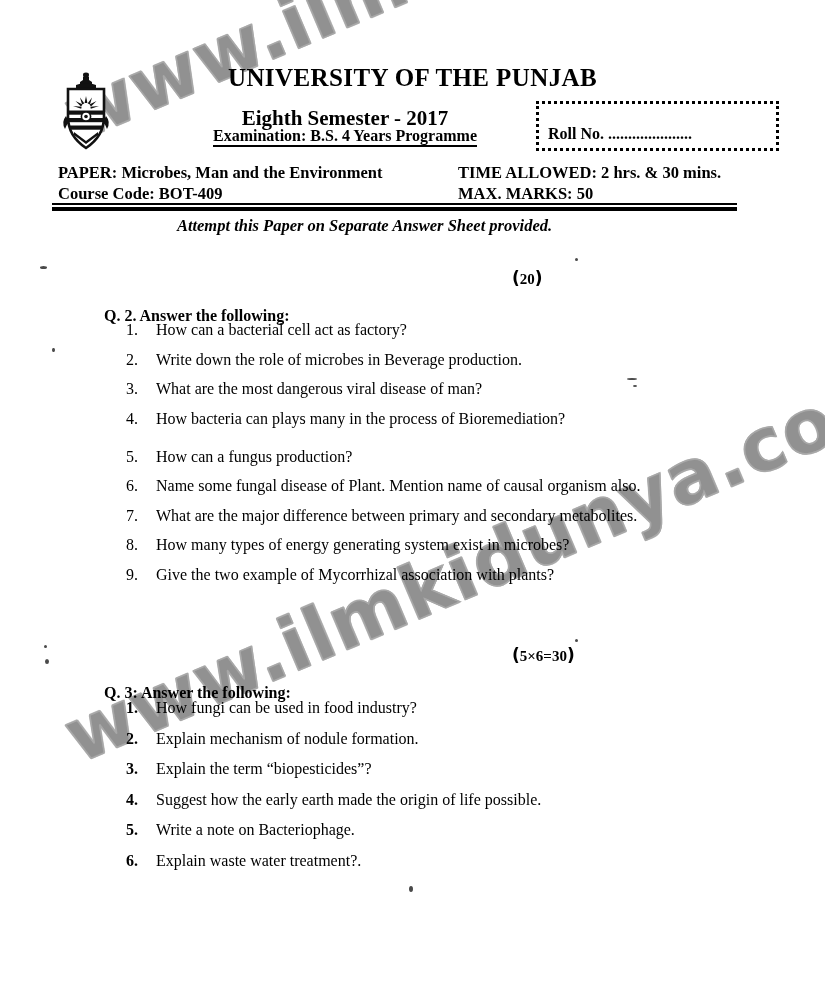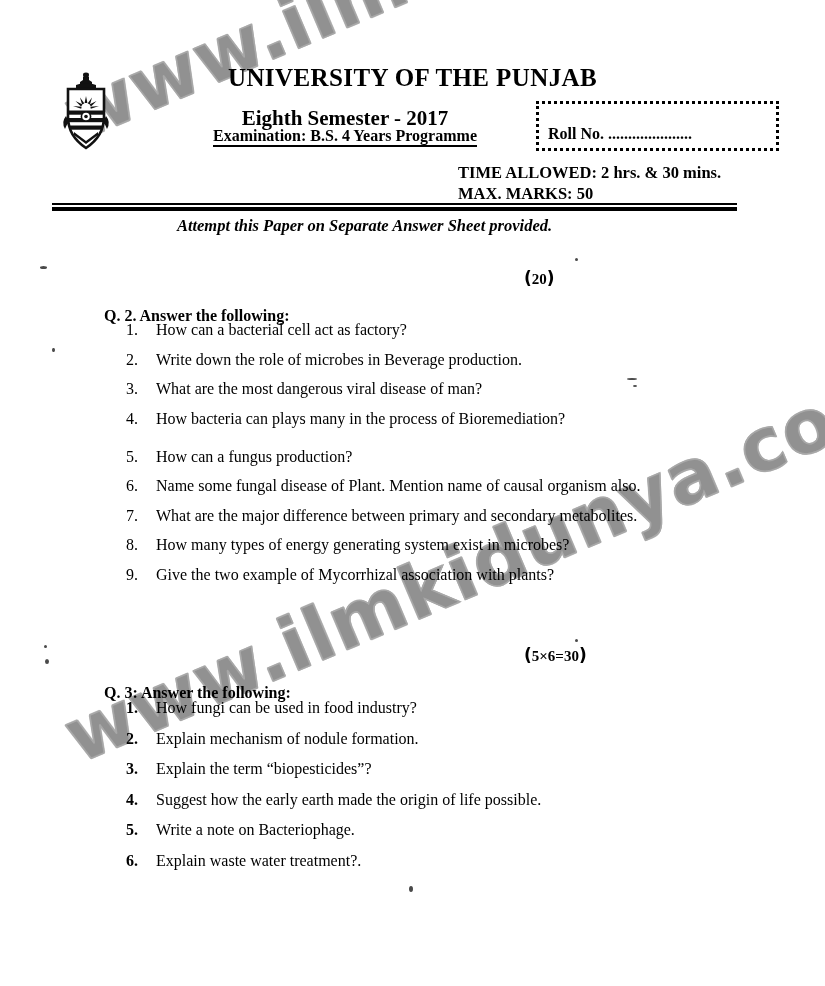--- a/index.html
+++ b/index.html
@@ -202,21 +202,20 @@
   }
   .q-head.q2 { left: 104px; top: 268px; }
   .q-head.q3 { left: 104px; top: 645px; }
 
   .q-marks {
     position: absolute;
     font-size: 15px;
     font-weight: 700;
     white-space: nowrap;
     font-family: "Liberation Serif", "DejaVu Serif", serif;
-    margin-left: 12px;
   }
   .q-marks.m2 { left: 512px; top: 268px; }
   .q-marks.m3 { left: 512px; top: 645px; }
   .paren { font-family: "DejaVu Sans", sans-serif; font-size: 17px; }
 
   .q-list {
     position: absolute;
     margin: 0;
     padding: 0;
     list-style: none;
@@ -298,20 +297,22 @@
 
     <div class="sem-line">Eighth Semester - 2017</div>
 
     <div class="exam-line">
       <span>Examination: B.S. 4 Years Programme</span>
     </div>
 
     <div class="rollno-box"></div>
     <div class="rollno-text">Roll No. .....................</div>
 
+    <div class="paper-line">PAPER: Microbes, Man and the Environment</div>
+    <div class="course-line">Course Code: BOT-409</div>
     <div class="time-line">TIME ALLOWED: 2 hrs. &amp; 30 mins.</div>
     <div class="marks-line">MAX. MARKS: 50</div>
 
     <div class="rule-thin"></div>
     <div class="rule-thick"></div>
 
     <div class="attempt-note">Attempt this Paper on Separate Answer Sheet provided.</div>
 
     <div class="q-head q2">Q. 2. Answer the following:</div>
     <div class="q-marks m2">

